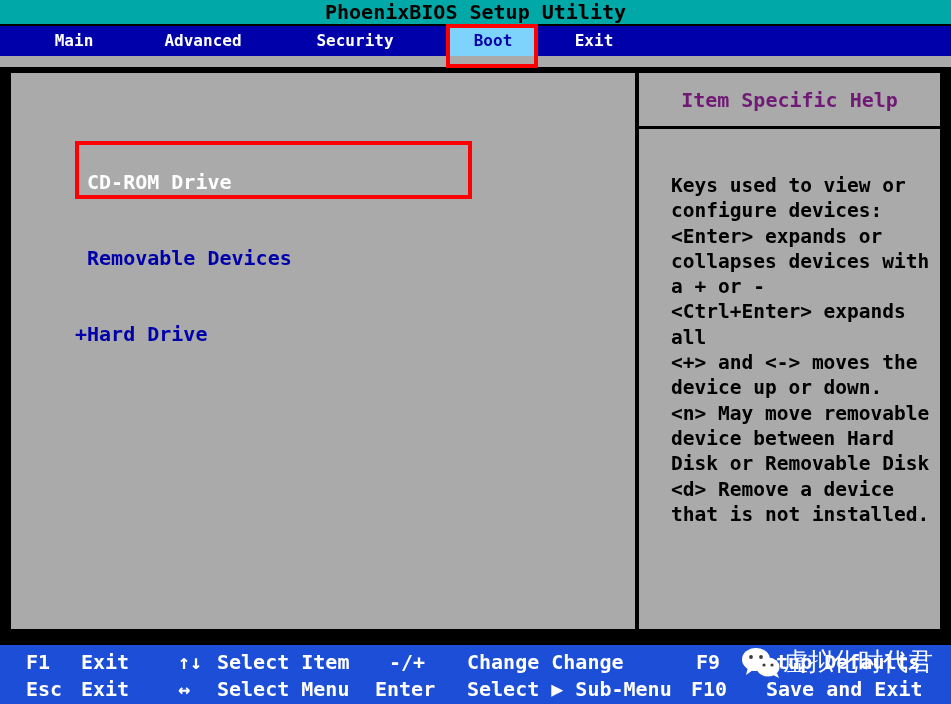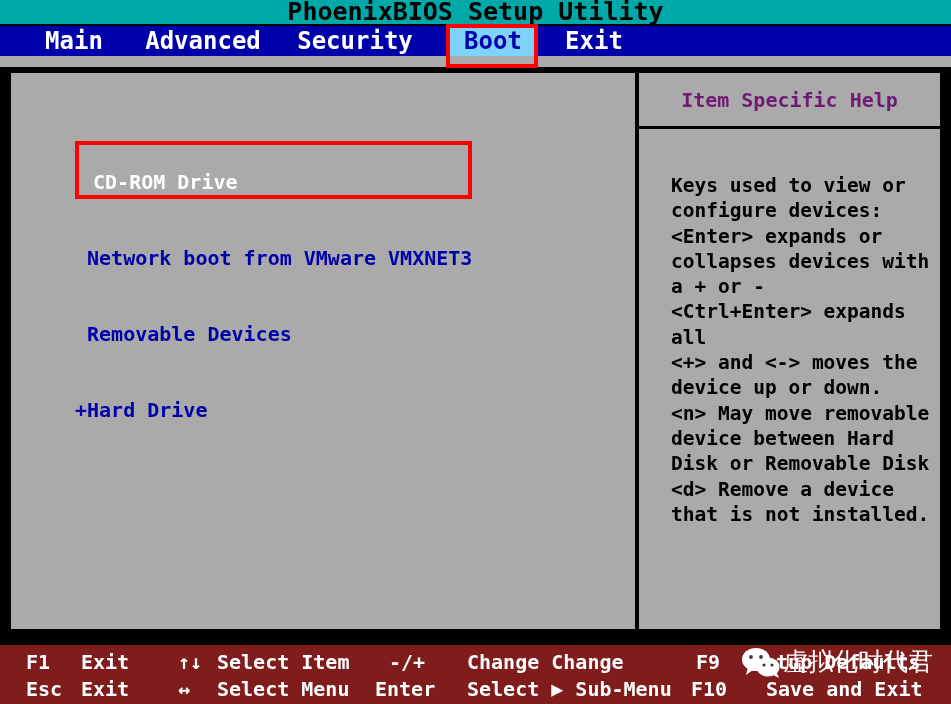--- a/index.html
+++ b/index.html
@@ -20,21 +20,21 @@
 
   
   #title-bar {
     position: absolute;
     left: 0;
     top: 0;
     width: 951px;
     height: 24px;
     background: #00a8a8;
     color: #000000;
-    font-size: 25px;
+    font-size: 20px;
     line-height: 24px;
     text-align: center;
     letter-spacing: 0px;
     white-space: pre;
     font-weight: bold;
   }
 
   
   #menu-bar {
     position: absolute;
@@ -42,21 +42,21 @@
     top: 26px;
     width: 951px;
     height: 30px;
     background: #0000aa;
   }
   .menu-tab {
     position: absolute;
     top: 0;
     height: 30px;
     line-height: 30px;
-    font-size: 24px;
+    font-size: 16px;
     color: #ffffff;
     white-space: pre;
     font-weight: bold;
     text-align: center;
   }
   .menu-tab.active {
     background: #7dd3fc;
     color: #0000aa;
   }
   
@@ -143,21 +143,20 @@
     line-height: 25.4px;
     white-space: pre;
     font-weight: bold;
   }
   .boot-item {
     color: #0000aa;
     white-space: pre;
   }
   .boot-item.selected {
     color: #ffffff;
-    padding-left: 6px;
   }
 
   
   .annotation-box {
     position: absolute;
     border: 4px solid #ff0000;
     box-sizing: border-box;
     pointer-events: none;
   }
   #annot-boot-tab {
@@ -173,21 +172,21 @@
     height: 58px;
   }
 
   
   #status-bar {
     position: absolute;
     left: 0;
     top: 645px;
     width: 951px;
     height: 59px;
-    background: #7f1d1d;
+    background: #1d4ed8;
     color: #ffffff;
   }
   .status-cell {
     position: absolute;
     font-size: 20px;
     line-height: 28px;
     white-space: pre;
     color: #ffffff;
     font-weight: bold;
   }
@@ -237,21 +236,20 @@
     <div class="menu-tab" style="left:560px; width:68px;">Exit</div>
   </div>
   <div id="menu-underline"></div>
   <div id="active-tab-foot"></div>
 
   <div id="content-area">
 
     <div class="panel" id="boot-panel">
       <div id="boot-list">
         <div class="boot-item selected"> CD-ROM Drive</div>
-        <div class="boot-item"> Network boot from VMware VMXNET3</div>
         <div class="boot-item"> Removable Devices</div>
         <div class="boot-item">+Hard Drive</div>
       </div>
     </div>
 
     <div class="panel" id="help-panel">
       <div id="help-title">Item Specific Help</div>
       <div id="help-body">Keys used to view or
 configure devices:
 &lt;Enter&gt; expands or

